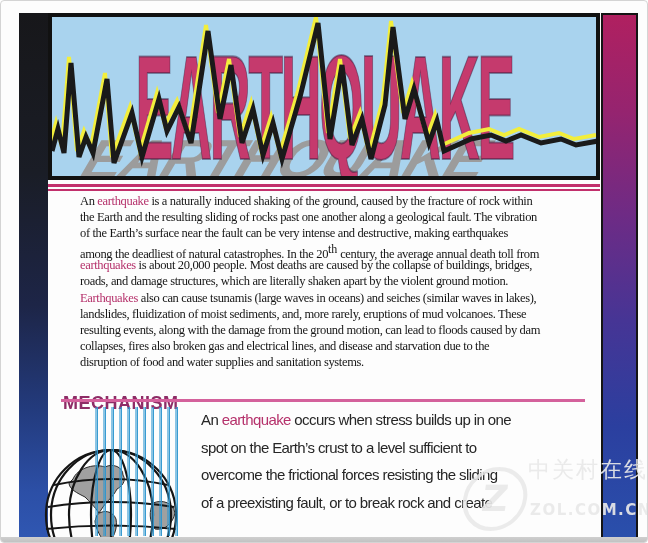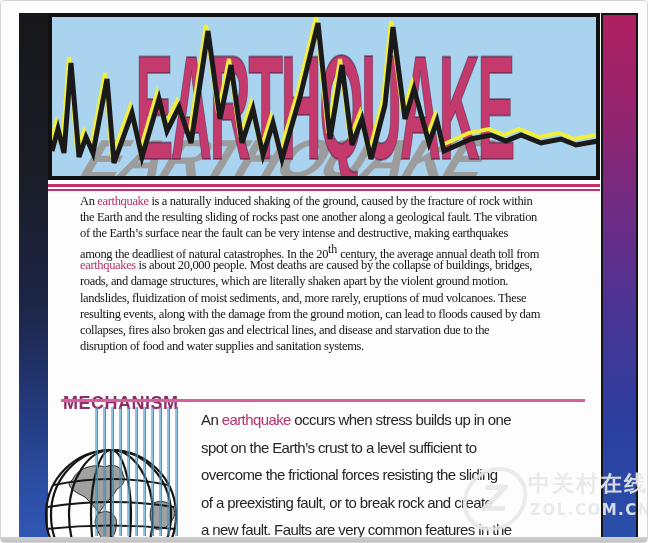--- a/index.html
+++ b/index.html
@@ -75,21 +75,21 @@
   }
   .mech-text .tl{white-space:nowrap;height:27.5px;}
   
   .watermark{position:absolute;left:0;top:0;width:648px;height:543px;z-index:5;pointer-events:none;
     color:rgba(232,232,232,.92);font-family:"DejaVu Sans",sans-serif;}
   .wm-logo{
     position:absolute;left:462px;top:466px;width:56px;height:56px;border-radius:50%;
     border:4px solid rgba(232,232,232,.85);text-align:center;line-height:56px;
     font-size:36px;font-weight:bold;transform:skewX(-8deg);
   }
-  .wm-cn{position:absolute;left:527px;top:468px;font-size:22px;font-weight:bold;letter-spacing:2px;text-align:center;}
+  .wm-cn{position:absolute;left:527px;top:454px;font-size:22px;font-weight:normal;letter-spacing:2px;text-align:center;}
   .wm-url{position:absolute;left:529px;top:500px;font-size:15px;font-weight:bold;letter-spacing:1.5px;}
   
   .bottom-strip{position:absolute;left:0;top:536px;width:648px;height:7px;z-index:6;
     background:linear-gradient(180deg,#cfcfcf,#bdbdbd);}
 </style>
 </head>
 <body>
 
 <div class="canvas">
 
@@ -109,20 +109,21 @@
   <div class="rule rule1"></div>
   <div class="rule rule2"></div>
 
   <div class="intro">
       <div class="tl"><span>An </span><span class="accent">earthquake</span><span> is a naturally induced shaking of the ground, caused by the fracture of rock within</span></div>
       <div class="tl"><span>the Earth and the resulting sliding of rocks past one another along a geological fault. The vibration</span></div>
       <div class="tl"><span>of the Earth’s surface near the fault can be very intense and destructive, making earthquakes</span></div>
       <div class="tl"><span>among the deadliest of natural catastrophes. In the 20</span><sup>th</sup><span> century, the average annual death toll from</span></div>
       <div class="tl"><span class="accent">earthquakes</span><span> is about 20,000 people. Most deaths are caused by the collapse of buildings, bridges,</span></div>
       <div class="tl"><span>roads, and damage structures, which are literally shaken apart by the violent ground motion.</span></div>
+      <div class="tl"><span class="accent">Earthquakes</span><span> also can cause tsunamis (large waves in oceans) and seiches (similar waves in lakes),</span></div>
       <div class="tl"><span>landslides, fluidization of moist sediments, and, more rarely, eruptions of mud volcanoes. These</span></div>
       <div class="tl"><span>resulting events, along with the damage from the ground motion, can lead to floods caused by dam</span></div>
       <div class="tl"><span>collapses, fires also broken gas and electrical lines, and disease and starvation due to the</span></div>
       <div class="tl"><span>disruption of food and water supplies and sanitation systems.</span></div>
     </div>
 
   <div class="mech-heading">MECHANISM</div>
   <div class="mech-rule"></div>
 
   <svg class="globe" viewBox="0 0 144 92">
@@ -140,21 +141,20 @@
     <path class="grid" d="M11,106 Q70,100 129,106"></path>
   </svg>
 
   <div class="traces"></div>
 
   <div class="mech-text">
       <div class="tl"><span>An </span><span class="accent">earthquake</span><span> occurs when stress builds up in one</span></div>
       <div class="tl"><span>spot on the Earth’s crust to a level sufficient to</span></div>
       <div class="tl"><span>overcome the frictional forces resisting the sliding</span></div>
       <div class="tl"><span>of a preexisting fault, or to break rock and create</span></div>
-      <div class="tl"><span>a new fault. Faults are very common features in the</span></div>
     </div>
 
   <div class="watermark">
     <div class="wm-logo">Z</div>
     <div class="wm-cn">中关村在线</div>
     <div class="wm-url">ZOL.COM.CN</div>
   </div>
 
   <div class="bottom-strip"></div>
 

